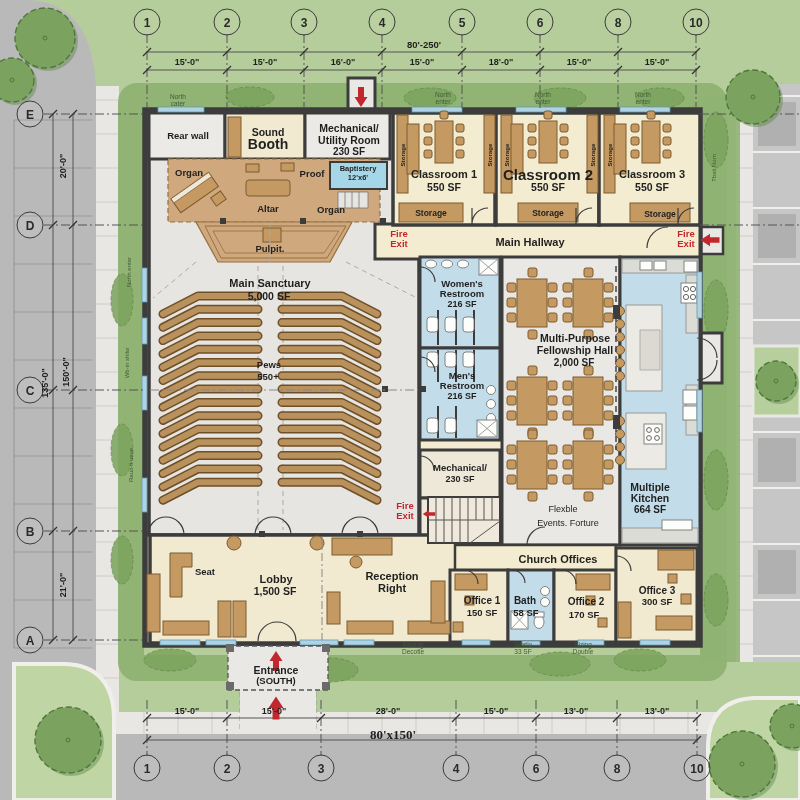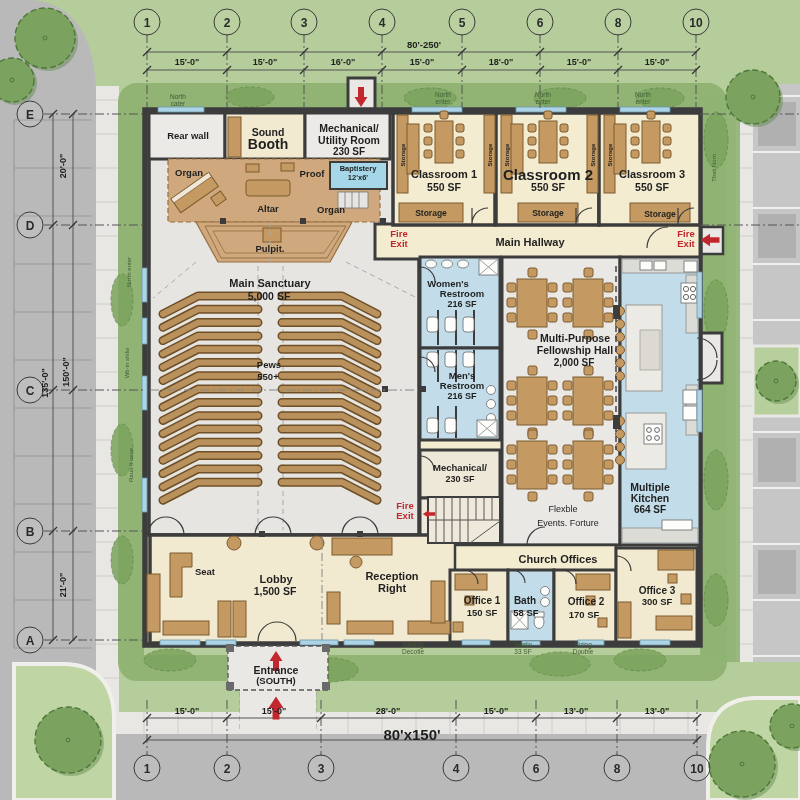--- a/index.html
+++ b/index.html
@@ -680,21 +680,21 @@
 <div class="lbl" style="left:312px;top:174px;font-size:9.5px">Proof</div>
 <div class="lbl" style="left:358px;top:169px;font-size:7.5px">Baptistery</div>
 <div class="lbl" style="left:358px;top:178px;font-size:7.5px">12'x6'</div>
 <div class="lbl" style="left:268px;top:209px;font-size:9.5px">Altar</div>
 <div class="lbl" style="left:331px;top:210px;font-size:9.5px">Organ</div>
 <div class="lbl" style="left:270px;top:249px;font-size:9.5px">Pulpit.</div>
 <div class="lbl" style="left:270px;top:283px;font-size:11px">Main Sanctuary</div>
 <div class="lbl" style="left:269px;top:296px;font-size:10.5px">5,000 SF</div>
 <div class="lbl" style="left:269px;top:365px;font-size:9.5px">Pews</div>
 <div class="lbl" style="left:268px;top:377px;font-size:9.5px">550+</div>
-<div class="lbl" style="left:448px;top:284px;font-size:9.5px">Women's</div>
+<div class="lbl" style="left:462px;top:284px;font-size:9.5px">Women's</div>
 <div class="lbl" style="left:462px;top:294px;font-size:9.5px">Restroom</div>
 <div class="lbl" style="left:462px;top:304px;font-size:9px">216 SF</div>
 <div class="lbl" style="left:462px;top:376px;font-size:9.5px">Men's</div>
 <div class="lbl" style="left:462px;top:386px;font-size:9.5px">Restroom</div>
 <div class="lbl" style="left:462px;top:396px;font-size:9px">216 SF</div>
 <div class="lbl" style="left:460px;top:468px;font-size:9.5px">Mechanical/</div>
 <div class="lbl" style="left:460px;top:479px;font-size:9px">230 SF</div>
 <div class="lbl" style="left:575px;top:338px;font-size:10.5px">Multi-Purpose</div>
 <div class="lbl" style="left:575px;top:350px;font-size:10.5px">Fellowship Hall</div>
 <div class="lbl" style="left:574px;top:363px;font-size:10px">2,000 SF</div>
@@ -747,21 +747,21 @@
     <div class="lbl " style="left: 501px; top: 62px; font-size: 9px;">18'-0"</div>
     <div class="lbl " style="left: 579px; top: 62px; font-size: 9px;">15'-0"</div>
     <div class="lbl " style="left: 657px; top: 62px; font-size: 9px;">15'-0"</div>
     <div class="lbl " style="left: 187px; top: 711px; font-size: 9px;">15'-0"</div>
     <div class="lbl " style="left: 274px; top: 711px; font-size: 9px;">15'-0"</div>
     <div class="lbl " style="left: 388px; top: 711px; font-size: 9px;">28'-0"</div>
     <div class="lbl " style="left: 496px; top: 711px; font-size: 9px;">15'-0"</div>
     <div class="lbl " style="left: 576px; top: 711px; font-size: 9px;">13'-0"</div>
     <div class="lbl " style="left: 657px; top: 711px; font-size: 9px;">13'-0"</div>
     <div class="lbl " style="left: 424px; top: 45px; font-size: 9.5px;">80'-250'</div>
-    <div class="lbl " style="left: 412px; top: 734px; font-size: 15px;">80'x150'</div>
+    <div class="lbl " style="left: 393px; top: 734px; font-size: 13px; font-family: Liberation Serif, serif;">80'x150'</div>
     <div class="lbl rot" style="left: 63px; top: 166px; font-size: 9px;">20'-0"</div>
     <div class="lbl rot" style="left: 66px; top: 372px; font-size: 9px;">150'-0"</div>
     <div class="lbl rot" style="left: 45px; top: 383px; font-size: 9px;">135'-0"</div>
     <div class="lbl rot" style="left: 63px; top: 585px; font-size: 9px;">21'-0"</div>
     <div class="lbl rot" style="left: 403px; top: 155px; font-size: 6.2px;">Storage</div>
     <div class="lbl rot" style="left: 490px; top: 155px; font-size: 6.2px;">Storage</div>
     <div class="lbl rot" style="left: 507px; top: 155px; font-size: 6.2px;">Storage</div>
     <div class="lbl rot" style="left: 593px; top: 155px; font-size: 6.2px;">Storage</div>
     <div class="lbl rot" style="left: 610px; top: 155px; font-size: 6.2px;">Storage</div>
     <div class="lbl " style="left: 431px; top: 213px; font-size: 8.5px;">Storage</div>

